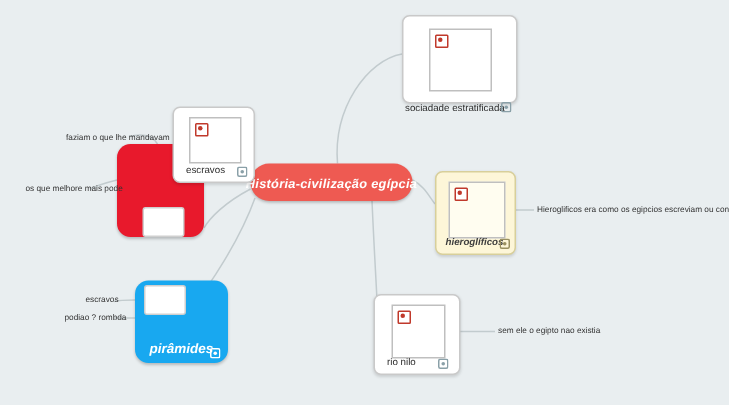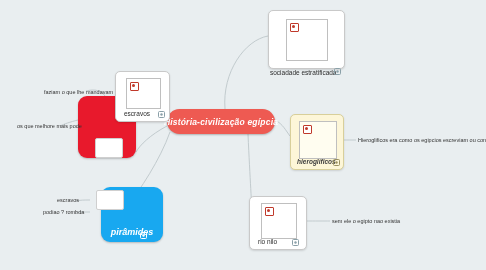--- a/index.html
+++ b/index.html
@@ -67,21 +67,21 @@
     font-size: 9px;
     font-style: italic;
     font-weight: bold;
   }
   #node-escravos-box {
     left: 78px; top: 96px;
     width: 58px; height: 62px;
     background: #e8192c;
   }
   #node-piramides-box {
-    left: 101px; top: 187px;
+    left: 90px; top: 187px;
     width: 62px; height: 55px;
     background: #18a8f0;
   }
 
   
   .card {
     position: absolute;
     background: #ffffff;
     border: 1px solid #c9c9c9;
     border-radius: 5px;

